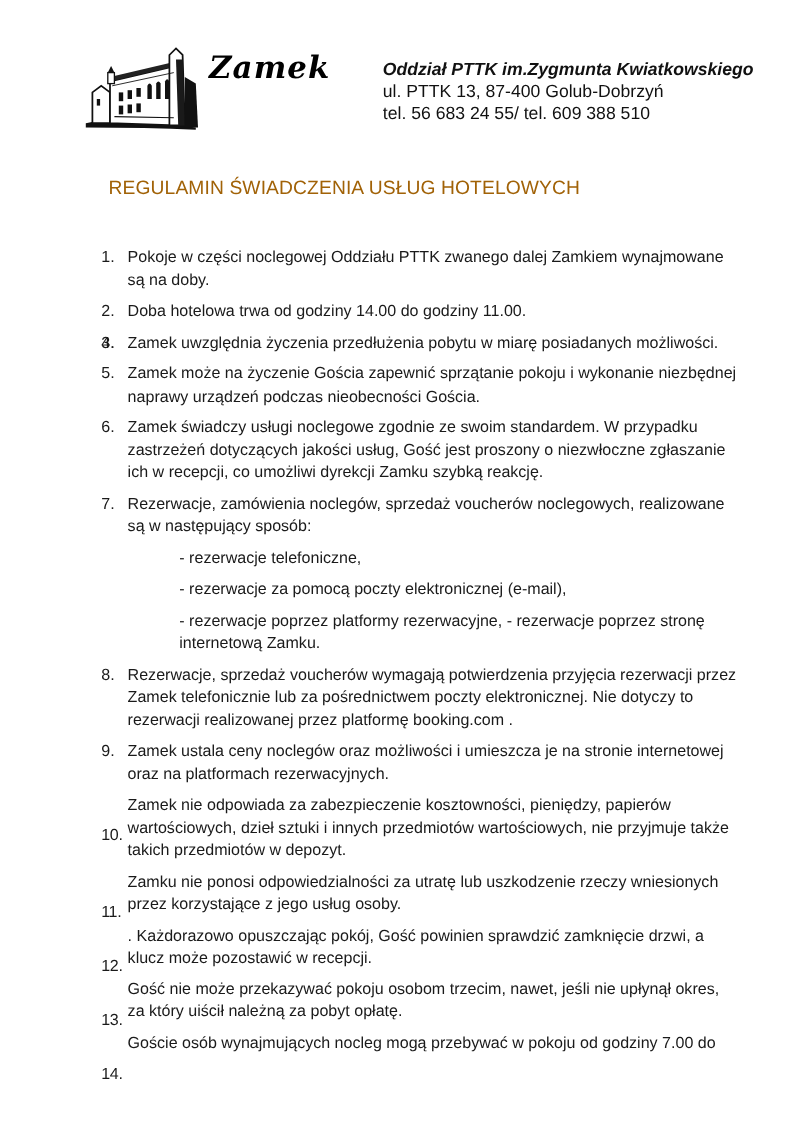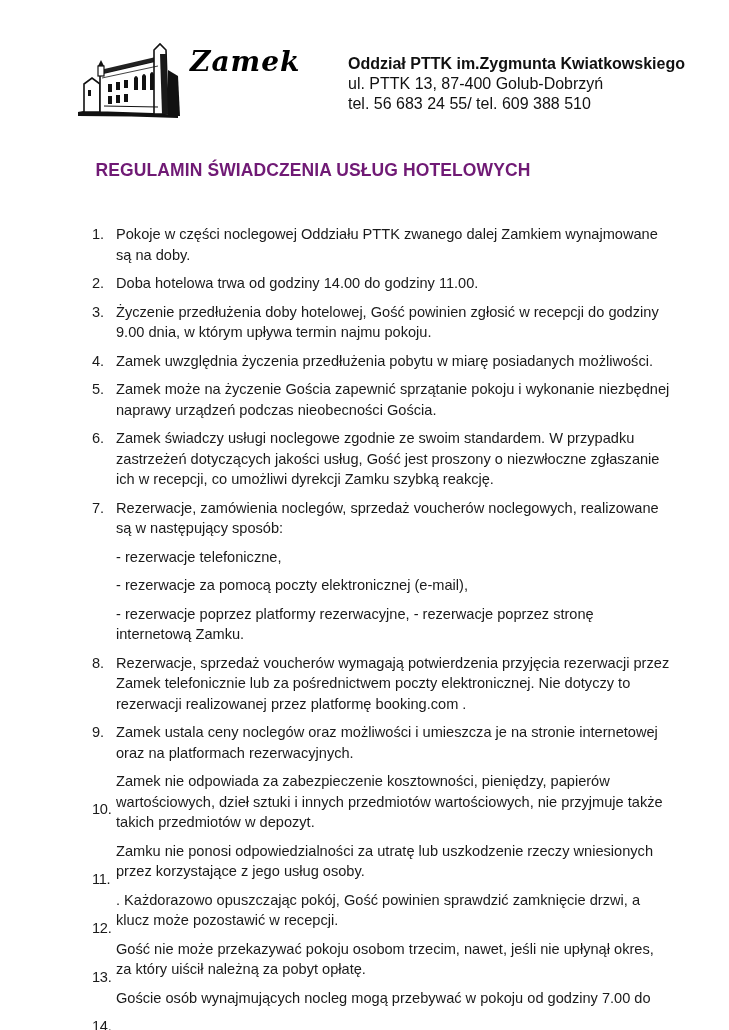--- a/index.html
+++ b/index.html
@@ -42,30 +42,30 @@
     }
     .logo .brand div { white-space: nowrap; font-style: italic; }
     .org {
       position: absolute;
       left: 348px;
       top: 54px;
       font-size: 16px;
       line-height: 20px;
       color: #111;
     }
-    .org .org-name { font-weight: bold; }
+    .org .org-name { font-weight: bold; font-style: italic; }
     .doc-title {
       position: absolute;
       left: 0;
       width: 626px;
       top: 160px;
       text-align: center;
-      font-weight: bold;
+      font-weight: normal;
       font-size: 17.5px;
-      color: #701a75;
+      color: #a16207;
       letter-spacing: 0.1px;
     }
     .rules {
       position: absolute;
       left: 92px;
       top: 224px;
       width: 580px;
       font-size: 14.6px;
       line-height: 20.5px;
       color: #1a1a1a;
@@ -79,20 +79,21 @@
       position: absolute;
       left: 0;
       top: 0;
     }
     .rule.wide-num .num { letter-spacing: -0.3px; margin-top: 28px; }
     .sub {
       margin-top: 8px;
     }
     .sub-line {
       margin-bottom: 8px;
+      margin-left: 47px;
     }
     .sub-line:last-child { margin-bottom: 0; }
   </style>
 </head>
 <body>
 
 <div class="logo">
   <svg class="castle" viewBox="0 0 112 80">
 
     <path d="M4 72 Q30 66 60 70 Q85 73 104 76 L104 78 Q60 76 4 76 Z" fill="#111"></path>
@@ -143,21 +144,20 @@
   <div class="rule">
     <span class="num">1.</span>
     <span>Pokoje w części noclegowej Oddziału PTTK zwanego dalej Zamkiem wynajmowane są na doby.</span>
   </div>
   <div class="rule">
     <span class="num">2.</span>
     <span>Doba hotelowa trwa od godziny 14.00 do godziny 11.00.</span>
   </div>
   <div class="rule">
     <span class="num">3.</span>
-    <span>Życzenie przedłużenia doby hotelowej, Gość powinien zgłosić w recepcji do godziny 9.00 dnia, w którym upływa termin najmu pokoju.</span>
   </div>
   <div class="rule">
     <span class="num">4.</span>
     <span>Zamek uwzględnia życzenia przedłużenia pobytu w miarę posiadanych możliwości.</span>
   </div>
   <div class="rule">
     <span class="num">5.</span>
     <span>Zamek może na życzenie Gościa zapewnić sprzątanie pokoju i wykonanie niezbędnej naprawy urządzeń podczas nieobecności Gościa.</span>
   </div>
   <div class="rule">

